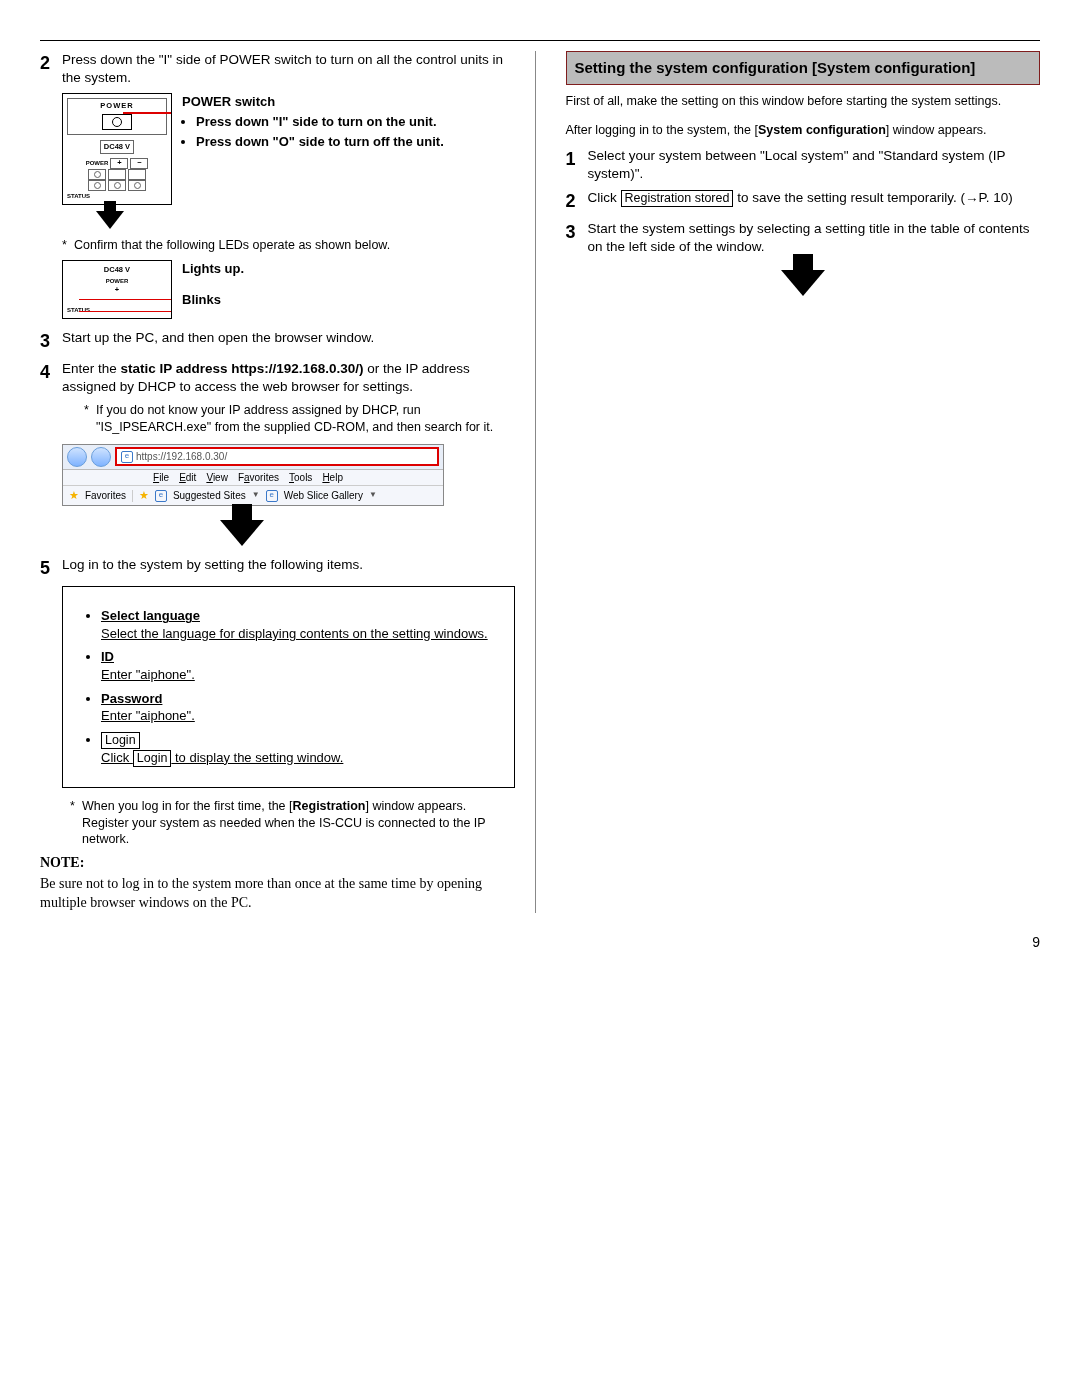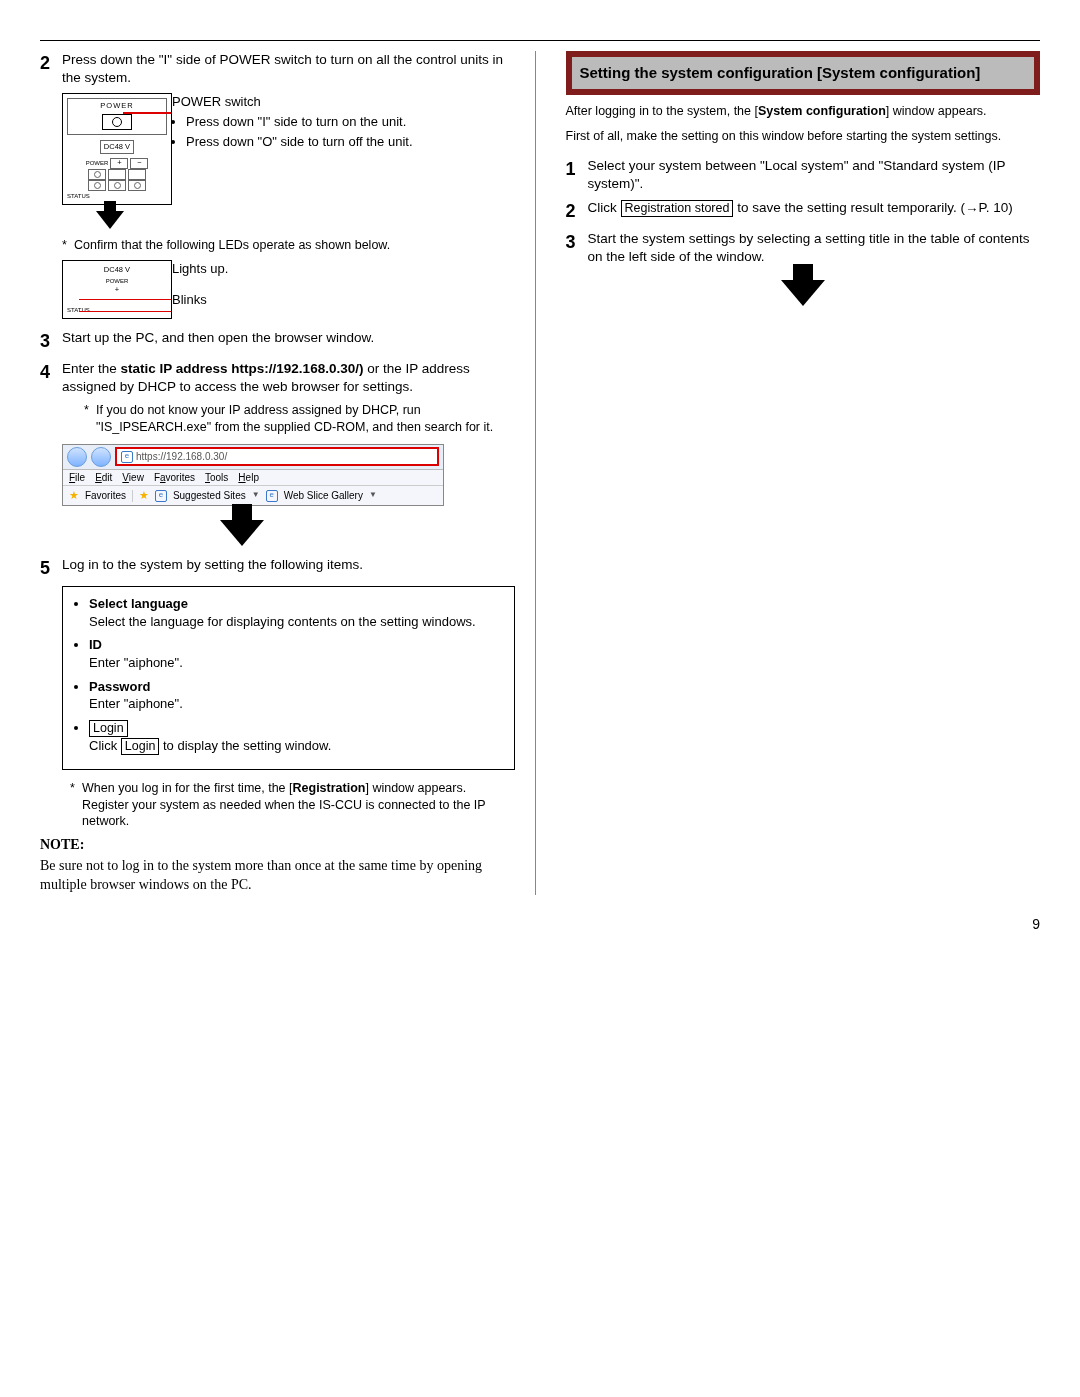--- a/index.html
+++ b/index.html
@@ -20,21 +20,21 @@
   }
   .col {
     flex: 1;
     min-width: 0;
   }
   .col-left { border-right: 0.5px solid #888; padding-right: 20px; }
   .col-right { padding-left: 0; }
   .step { display: flex; margin-bottom: 6px; }
   .step-num { font-weight: bold; font-size: 18px; width: 22px; flex-shrink: 0; }
   .step-body { flex: 1; }
-  .diagram-row { display: flex; align-items: flex-start; margin: 6px 0 6px 22px; gap: 0; }
+  .diagram-row { display: flex; align-items: flex-start; margin: 6px 0 6px 22px; gap: 10px; font-weight: bold; }
   .figure-box {
     border: 1px solid #000;
     width: 100px;
     flex-shrink: 0;
     padding: 4px;
     font-size: 7.5px;
     position: relative;
     text-align: center;
   }
   .figure-box .power-frame { border:1px solid #666; padding:2px; margin-bottom:3px; }
@@ -56,32 +56,32 @@
     margin: 6px 0 8px 56px;
     position: relative;
   }
   .arrow-down::before{
     content:""; position:absolute; top:-28px; left:-6px;
     width:12px; height:12px; background:#000;
   }
   .footnote { display: flex; font-size: 12.5px; margin: 4px 0 4px 22px; }
   .footnote-star { width: 12px; flex-shrink: 0; }
   .login-box { border: 1px solid #000; margin: 6px 0 10px 22px; padding: 8px 10px; font-size: 13px; }
-  .login-box ul { list-style: disc; padding-left: 16px; margin:0; }
+  .login-box ul { list-style: disc; padding-left: 16px; margin:12px;text-decoration:underline; }
   .login-box li { margin-bottom: 6px; }
   .btn-inline { border: 1px solid #000; padding: 0 3px; font-size: 12.5px; display:inline-block; line-height:1.2; }
   .note-head { font-family: Liberation Serif, serif; font-weight: bold; font-size: 14px; margin: 6px 0 2px 0; }
   .note-body { font-family: "Times New Roman", serif; font-size: 14px; }
-  .heading-bar { background: #bbb; font-weight: bold; font-size: 15px; padding: 6px 8px; border:6px solid #7f1d1d; margin-bottom:8px; }
+  .heading-bar { background: #bbb; font-weight: bold; font-size: 15px; padding: 6px 8px; border:1px solid #7f1d1d; margin-bottom:8px; }
   .browser-mock { border:1px solid #888; margin:8px 0 4px 22px; font-size:10px; width:380px; background:#f4f6fb; }
   .browser-addr { display:flex; align-items:center; padding:2px 4px; background:#e8eef8; border-bottom:1px solid #bbb; gap:4px;}
   .nav-orb{width:18px;height:18px;border-radius:50%;background:linear-gradient(#cfe3ff,#7fb3ff);border:1px solid #6a9edb;}
   .addr-bar{flex:1;border:2.5px solid #d00;background:#fff;padding:1px 4px;display:flex;align-items:center;gap:3px;}
   .ie-icon{width:10px;height:10px;border:1px solid #3a78c9;border-radius:2px;color:#3a78c9;font-size:8px;display:flex;align-items:center;justify-content:center;}
-  .menu-row{padding:1px 6px;border-bottom:1px solid #ccc;}
+  .menu-row{padding:1px 6px;border-bottom:1px solid #ccc;text-align:center;}
   .menu-row span{margin-right:10px;}
   .menu-row u{text-decoration:underline;}
   .fav-row{padding:2px 6px;display:flex;align-items:center;gap:6px;}
   .star{color:#f5b301;font-size:11px;}
   .tri{font-size:8px;color:#555;}
   .big-arrow {
     width: 0; height: 0;
     border-left: 22px solid transparent;
     border-right: 22px solid transparent;
     border-top: 26px solid #000;
@@ -280,24 +280,24 @@
     </div>
 
     <div class="note-head">NOTE:</div>
     <div class="note-body">Be sure not to log in to the system more than once at the same time by opening multiple browser windows on the PC.</div>
 
   </div>
 
   <div class="col col-right">
     <div class="heading-bar">Setting the system configuration [System configuration]</div>
 
+    <div style="font-size:12.5px;margin-bottom:12px;">First of all, make the setting on this window before starting the system settings.</div>
     <div style="font-size:12.5px;margin-bottom:8px;">
       <span>After logging in to the system, the [</span><span class="b">System configuration</span><span>] window appears.</span>
     </div>
-    <div style="font-size:12.5px;margin-bottom:12px;">First of all, make the setting on this window before starting the system settings.</div>
 
     <div class="step">
       <div class="step-num">1</div>
       <div class="step-body">Select your system between "Local system" and "Standard system (IP system)".</div>
     </div>
 
     <div class="step">
       <div class="step-num">2</div>
       <div class="step-body">
         <span>Click </span><span class="btn-inline">Registration stored</span><span> to save the setting result temporarily. (→P. 10)</span>

